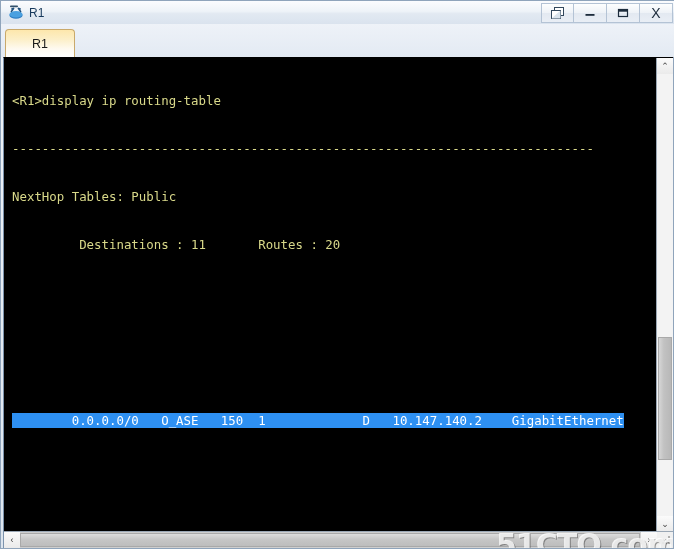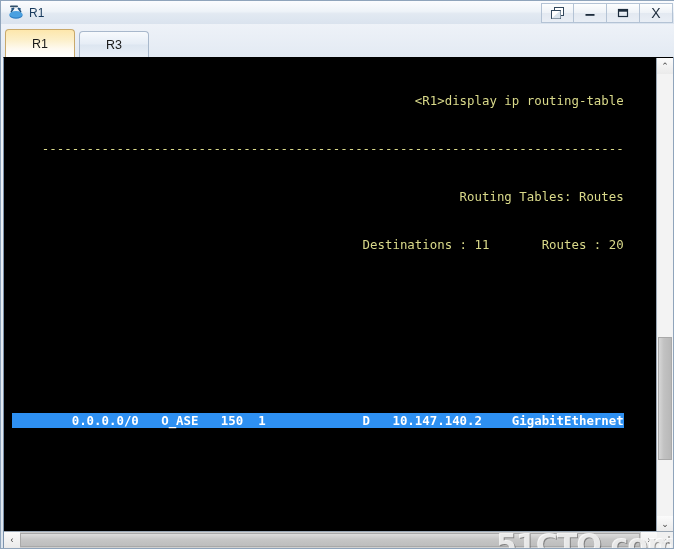--- a/index.html
+++ b/index.html
@@ -108,35 +108,33 @@
     position: absolute;
     left: 0; top: 0;
     width: 644px; height: 474px;
     background: #000000;
     overflow: hidden;
     font-family: "DejaVu Sans Mono", "Liberation Mono", monospace;
     font-size: 12.4px;
     line-height: 16px;
     color: #d9d98a;
     white-space: pre;
-    text-align: right;
   }
   .term-inner {
     position: absolute;
     left: 8px; top: 3px;
   }
   .line {
     height: 16px;
     white-space: pre;
     position: relative;
   }
   .sel {
     background: #2e90f2;
     color: #ffffff;
-    font-weight: bold;
   }
 
   
   .vscroll {
     position: absolute;
     right: 0px; top: 0px;
     width: 17px; height: 474px;
     background: #f0f0f0;
     border-left: 1px solid #9aa7b5;
     box-sizing: border-box;
@@ -249,32 +247,29 @@
       <div class="wbtn">
         <span class="xglyph">X</span>
       </div>
     </div>
   </div>
 
   <div class="tabstrip">
     <div class="tab active">
       <span>R1</span>
     </div>
-    <div class="tab">
-      <span>R3</span>
-    </div>
   </div>
 
   <div class="term-wrap">
 
     <div class="term">
       <div class="term-inner">
         <div class="line">&lt;R1&gt;display ip routing-table</div>
         <div class="line">------------------------------------------------------------------------------</div>
-        <div class="line">Routing Tables: Routes</div>
+        <div class="line">NextHop Tables: Public</div>
         <div class="line">         Destinations : 11       Routes : 20</div>
         <div class="line"></div>
         <div class="line"></div>
 
         
         <div class="line"><span class="sel">        0.0.0.0/0   O_ASE   150  1             D   10.147.140.2    GigabitEthernet</span></div>
         
 
         
         

